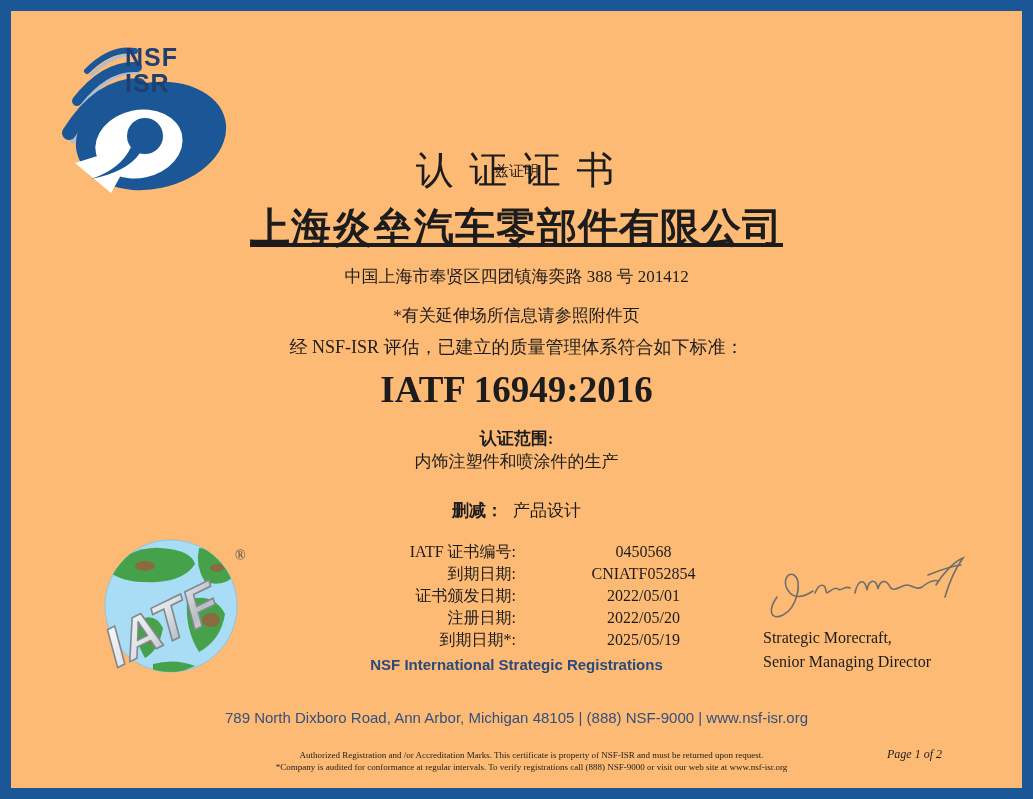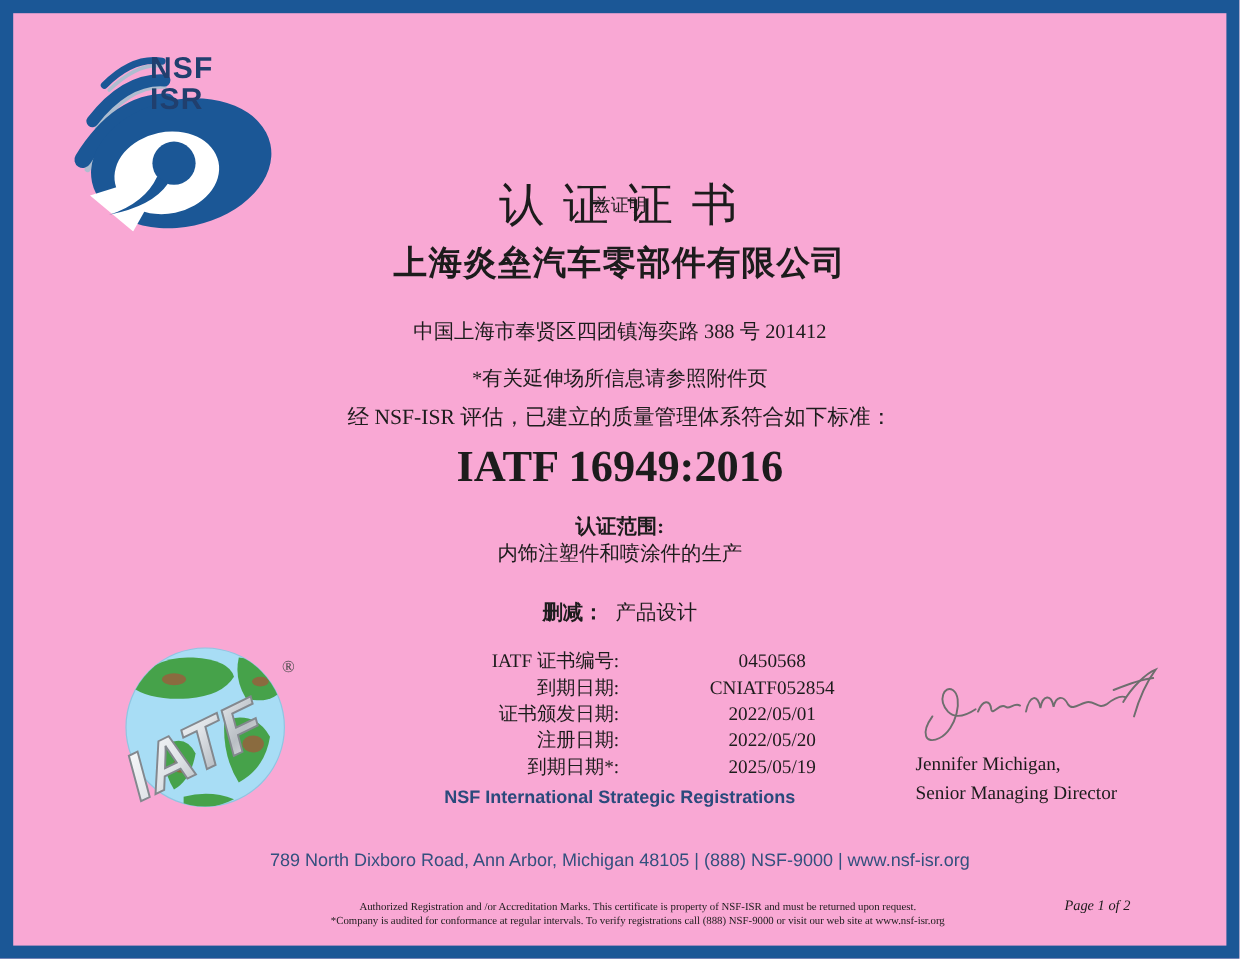--- a/index.html
+++ b/index.html
@@ -1,42 +1,42 @@
 <!DOCTYPE html>
 <html><head>
 <meta charset="utf-8">
 <style>
   html,body { margin:0; padding:0; background:#ffffff; }
   .page {
     position:relative;
     width:1033px; height:799px;
     box-sizing:border-box;
     border:11px solid #1b5796;
-    background:#f9a8d4;
+    background:#fdba74;
     overflow:hidden;
     font-family:"Liberation Serif", serif;
     color:#1c1c1c;
   }
   .abs { position:absolute; }
   .ctr { left:0; right:0; text-align:center; }
 
   
   .nsf-logo { left:28px; top:30px; width:205px; height:152px; }
   .nsf-logo svg { position:absolute; left:0; top:0; }
   .nsf-logo-text {
     position:absolute; left:86px; top:3px;
     font-family:"Liberation Sans", sans-serif;
     font-weight:bold; font-size:25px; line-height:26px;
     letter-spacing:1px; color:#203f6e;
   }
   .nsf-logo-text span { display:block; }
 
   .title        { top:92px;  font-size:38px; letter-spacing:3px;margin-top:42px; }
   .certify      { top:151px; font-size:15px; }
-  .company      { top:189px; font-size:28px; font-weight:bold; letter-spacing:1px; }
+  .company      { top:189px; font-size:40px; font-weight:bold; letter-spacing:1px;text-decoration:underline; }
   .address      { top:254px; font-size:17px; }
   .ext-note     { top:293px; font-size:17px; }
   .assessment   { top:324px; font-size:18px; }
   .standard     { top:357px; font-size:37px; font-weight:bold; }
   .scope-head   { top:416px; font-size:17px; font-weight:bold; }
   .scope-text   { top:439px; font-size:17px; }
   .exclusion    { top:488px; font-size:17px; }
   .exclusion .lbl { font-weight:bold; margin-right:10px;margin-top:35px; }
 
   
@@ -167,21 +167,21 @@
   <div class="abs signature">
     <svg class="sig-svg" width="205" height="70" viewBox="0 0 205 70">
       <g stroke="#6e6e6e" stroke-width="1.6" fill="none" stroke-linecap="round">
         <path d="M14,44 C4,58 8,68 20,62 C34,55 40,28 31,22 C24,18 18,30 27,40 C34,47 44,42 50,38"></path>
         <path d="M52,40 C56,30 62,30 63,38 C64,44 70,32 75,36 C78,39 82,32 87,35"></path>
         <path d="M92,40 C95,26 102,25 104,37 C106,26 113,25 115,36 C117,27 123,26 127,34 C131,40 138,32 144,32 C150,32 153,38 159,34 C164,30 170,26 175,28"></path>
         <path d="M173,32 C180,20 192,8 200,5 C192,16 186,30 182,44"></path>
         <path d="M165,22 C175,18 188,13 198,12"></path>
       </g>
     </svg>
-    <div class="sig-name">Jennifer Michigan,</div>
+    <div class="sig-name">Strategic Morecraft,</div>
     <div class="sig-name">Senior Managing Director</div>
   </div>
 
   <div class="abs ctr footer-org">NSF International Strategic Registrations</div>
   <div class="abs ctr footer-address">789 North Dixboro Road, Ann Arbor, Michigan 48105 | (888) NSF-9000 | www.nsf-isr.org</div>
   <div class="abs fine-print">
     <div>Authorized Registration and /or Accreditation Marks. This certificate is property of NSF-ISR and must be returned upon request.</div>
     <div>*Company is audited for conformance at regular intervals. To verify registrations call (888) NSF-9000 or visit our web site at www.nsf-isr.org</div>
   </div>
   <div class="abs page-number">Page 1 of 2</div>

